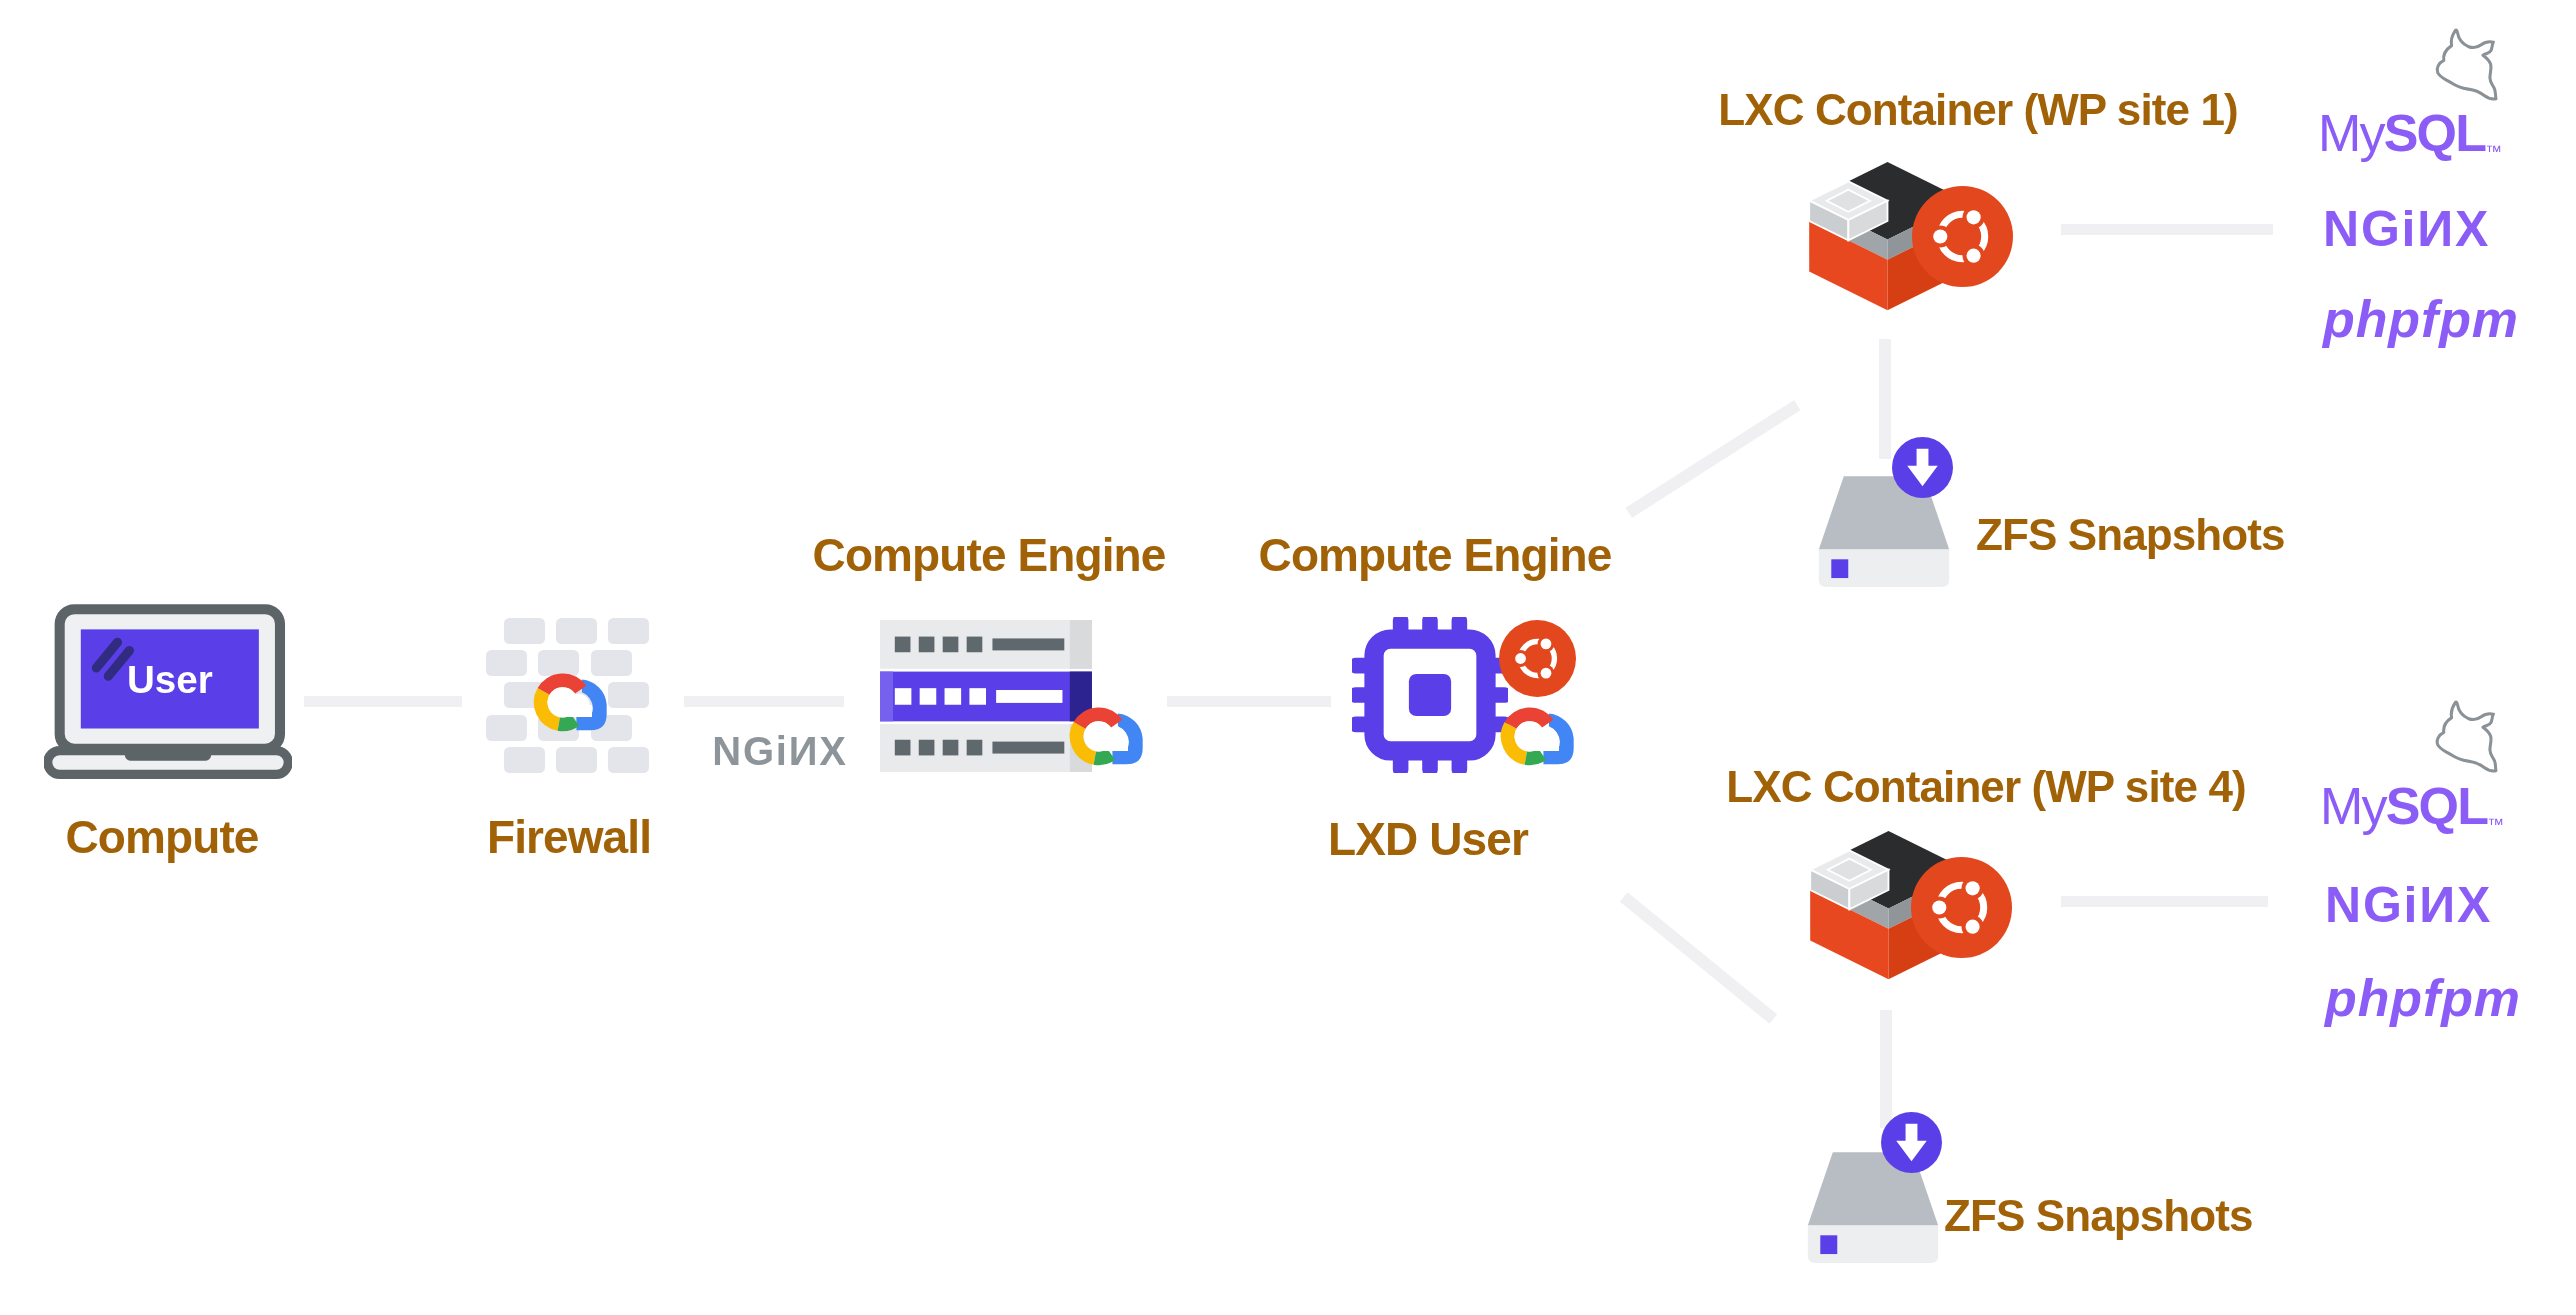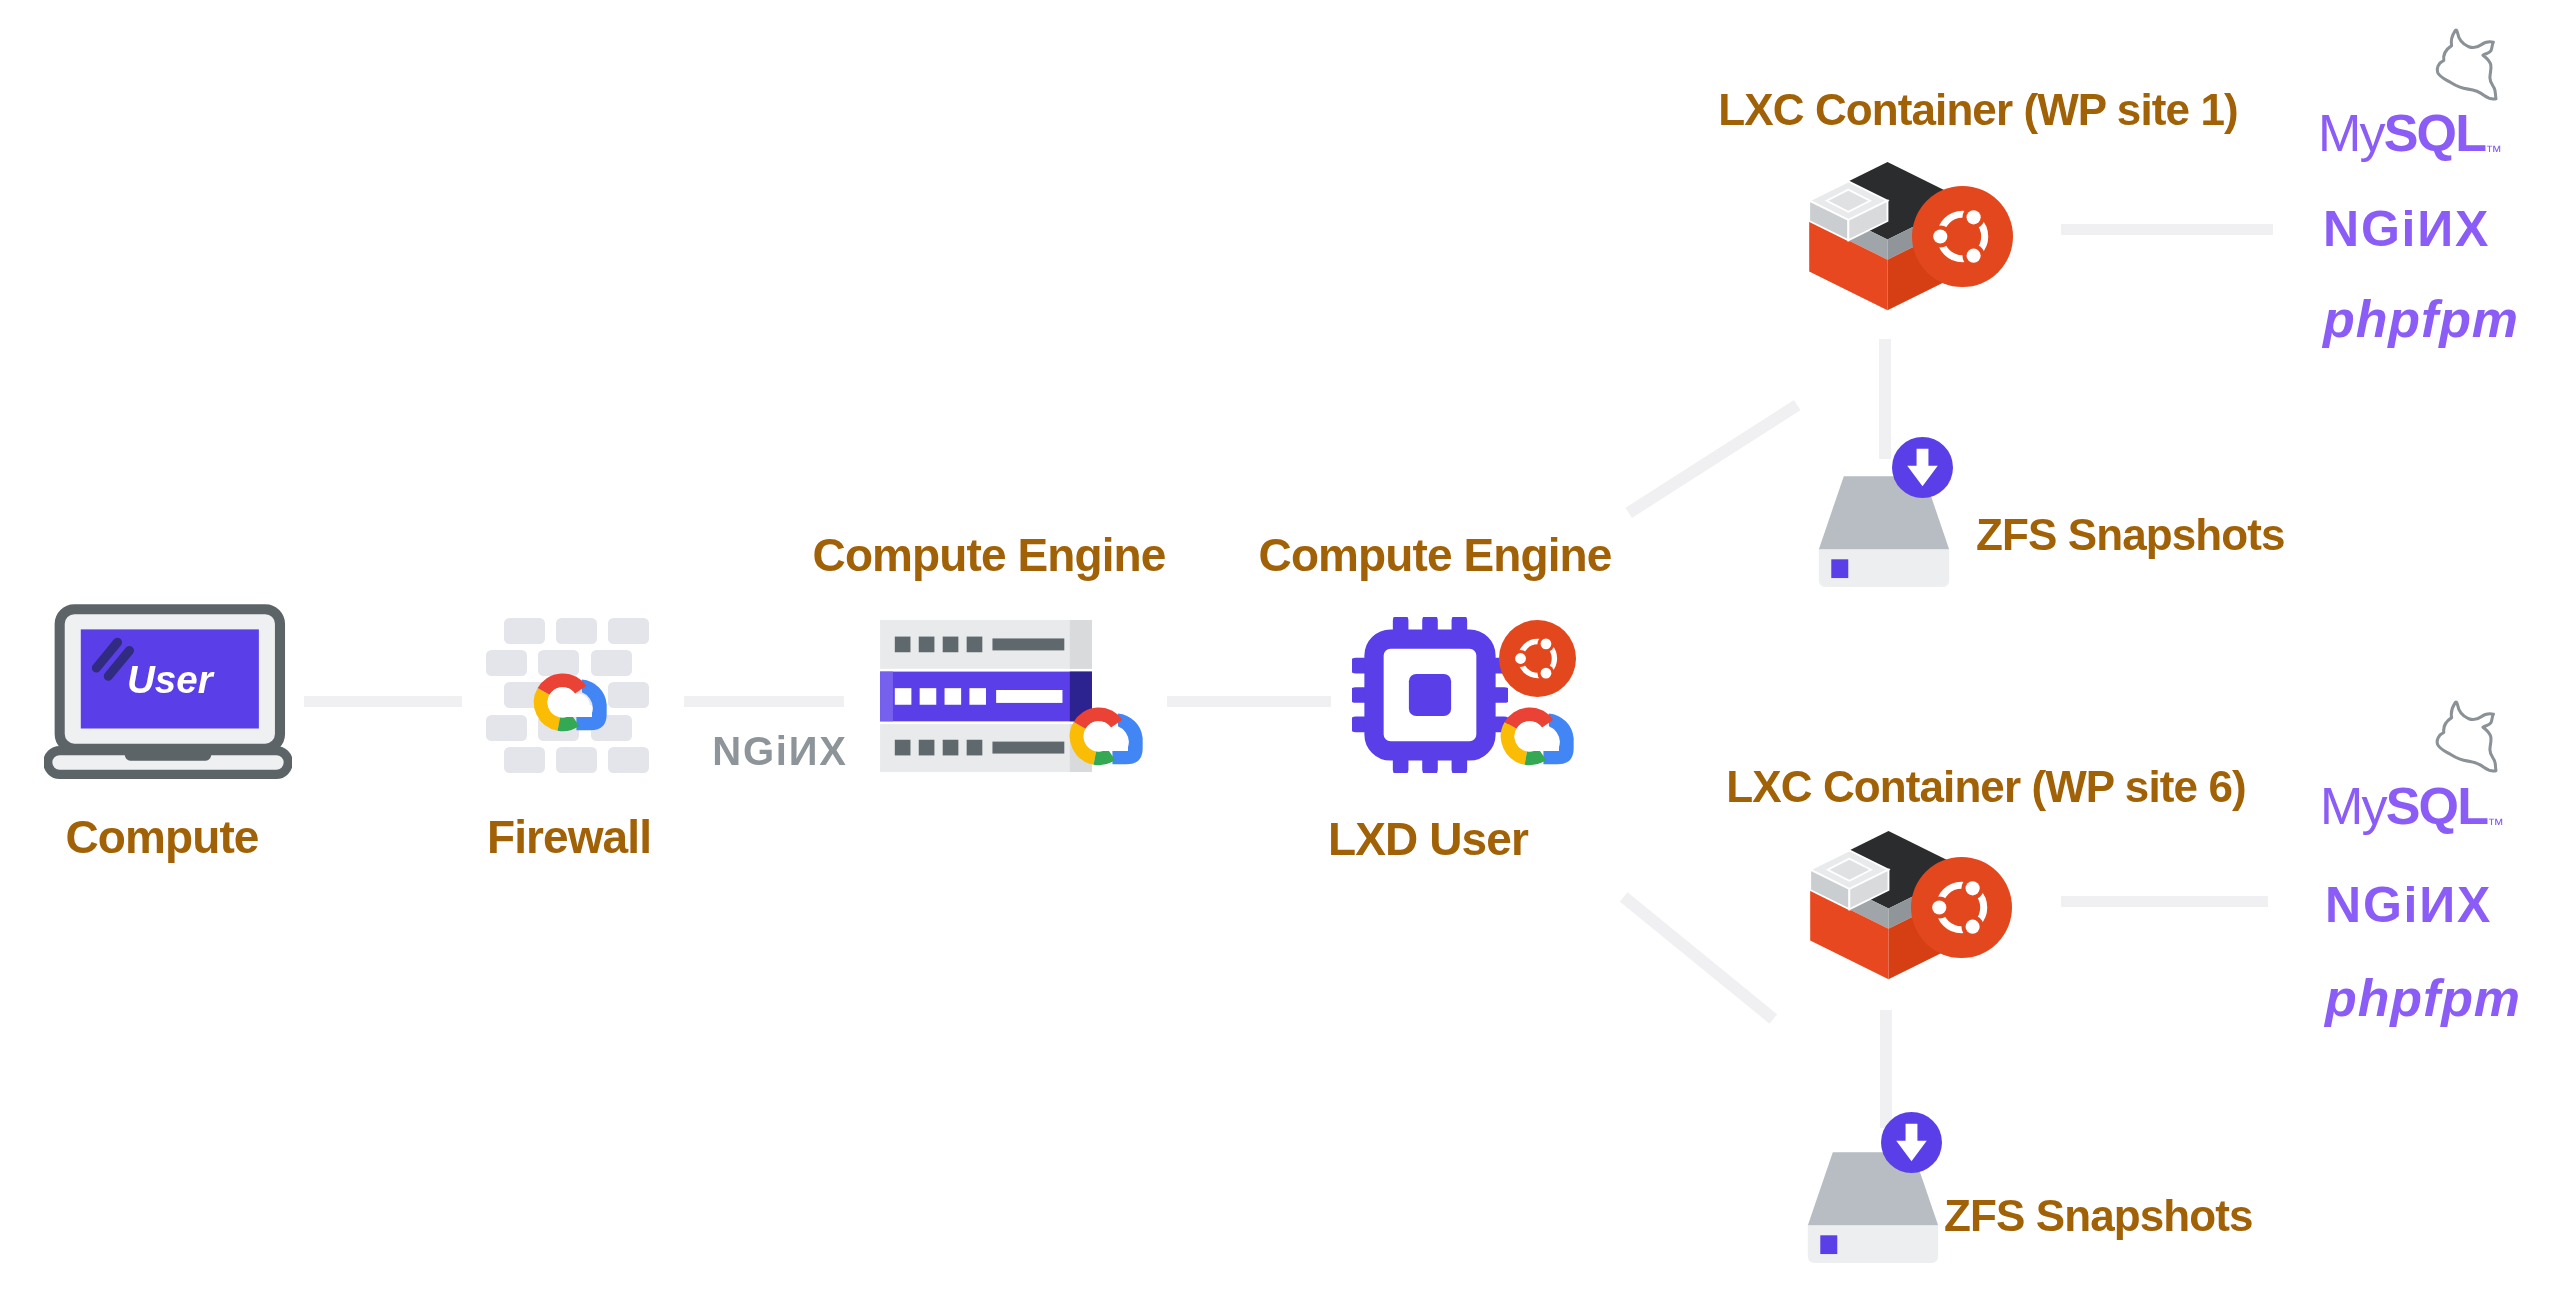--- a/index.html
+++ b/index.html
@@ -120,21 +120,21 @@
   <div class="line" style="left:304px;top:696px;width:158px;height:11px;"></div>
   <div class="line" style="left:684px;top:696px;width:160px;height:11px;"></div>
   <div class="line" style="left:1167px;top:696px;width:164px;height:11px;"></div>
   <div class="line" style="left:1613px;top:453px;width:200px;height:12px;transform:rotate(-32.6deg);"></div>
   <div class="line" style="left:1602px;top:952px;width:193px;height:12px;transform:rotate(39.2deg);"></div>
   <div class="line" style="left:2061px;top:224px;width:212px;height:11px;"></div>
   <div class="line" style="left:2061px;top:896px;width:207px;height:11px;"></div>
   <div class="line" style="left:1879px;top:339px;width:12px;height:120px;"></div>
   <div class="line" style="left:1880px;top:1010px;width:12px;height:118px;"></div>
 
-  <div class="abs" style="left:44px;top:600px;font-style:italic;">
+  <div class="abs" style="left:44px;top:600px;">
     <svg width="248" height="179" viewBox="0 0 270 195">
       <rect x="17" y="10" width="240" height="152" rx="16" fill="#EEF0F1" stroke="#5C6468" stroke-width="11"></rect>
       <rect x="40" y="32" width="194" height="108" fill="#5A3FE8"></rect>
       <path d="M57 74 L80 46" stroke="#312C82" stroke-width="10" stroke-linecap="round"></path>
       <path d="M70 83 L93 55" stroke="#312C82" stroke-width="10" stroke-linecap="round"></path>
       <text x="137" y="101" text-anchor="middle" fill="#fff" font-size="42" font-weight="700" font-family="Liberation Sans, sans-serif">User</text>
       <rect x="4" y="164" width="262" height="26" rx="13" fill="#EEF0F1" stroke="#5C6468" stroke-width="10"></rect>
       <rect x="88" y="162" width="94" height="13" rx="6" fill="#5C6468"></rect>
     </svg>
   </div>
@@ -208,21 +208,21 @@
   <div class="abs">
     <svg class="abs" style="left:1817px;top:474px;" width="134" height="117" viewBox="0 0 150 130">
         <use href="#ic-disk"></use>
       </svg>
     <svg class="abs" style="left:1892px;top:437px;" width="61" height="61" viewBox="0 0 72 72">
         <use href="#ic-arrow"></use>
       </svg>
     <div class="lbl" style="left:1976px;top:513px;font-size:44px;">ZFS Snapshots</div>
   </div>
 
-  <div class="lbl center" style="left:1986px;top:765px;font-size:44px;">LXC Container (WP site 6)</div>
+  <div class="lbl center" style="left:1986px;top:765px;font-size:44px;">LXC Container (WP site 4)</div>
   <svg class="abs" style="left:1801px;top:831px;" width="175" height="152" viewBox="0 0 190 165">
       <use href="#ic-cube"></use>
     </svg>
   <svg class="abs" style="left:1911px;top:857px;" width="101" height="101" viewBox="0 0 100 100">
       <use href="#ic-ubuntu"></use>
     </svg>
 
   <div class="abs">
     <svg class="abs" style="left:2429px;top:698px;" width="87" height="81" viewBox="0 0 100 90">
         <use href="#ic-dolphin"></use>

